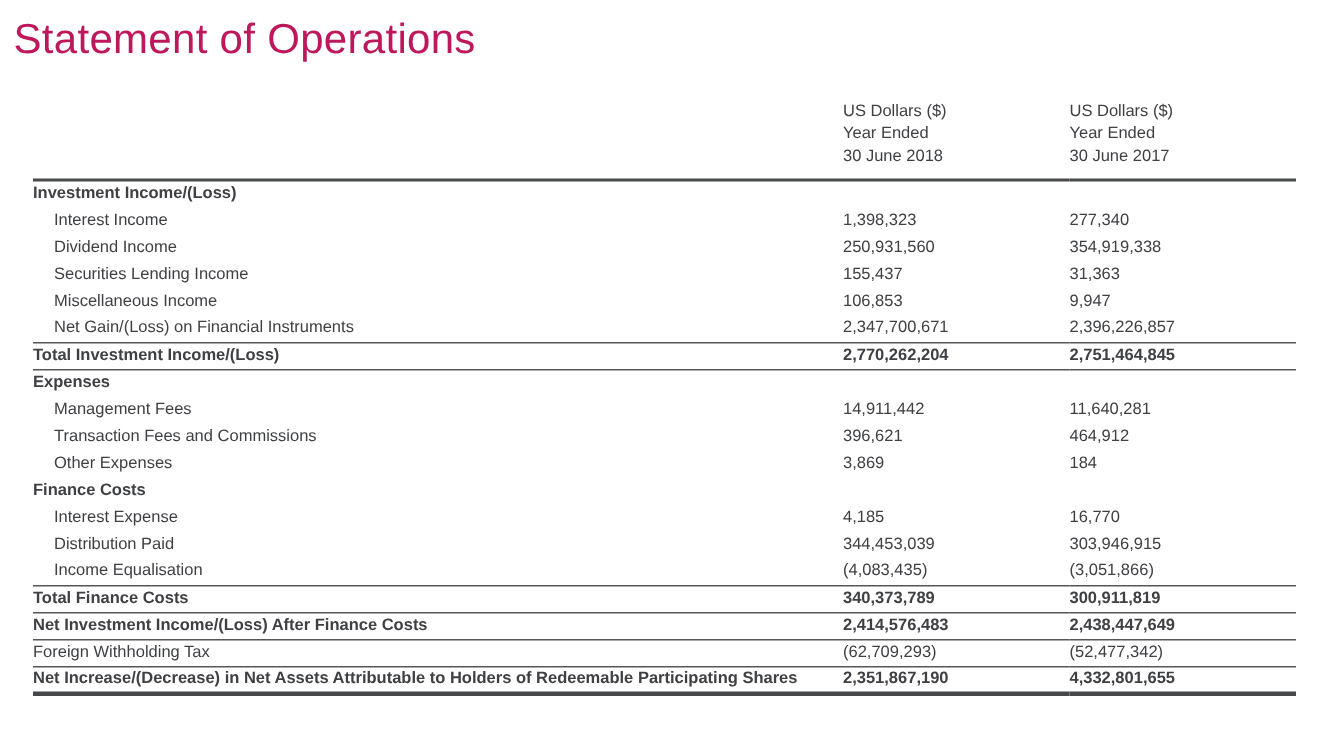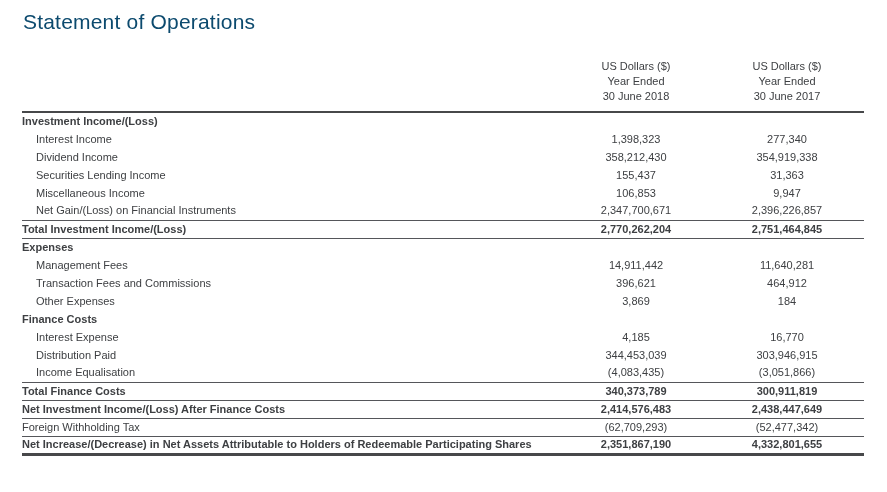--- a/index.html
+++ b/index.html
@@ -11,24 +11,24 @@
     font-family: "Liberation Sans", sans-serif;
     overflow: hidden;
   }
   .page {
     position: relative;
     width: 887px;
     height: 492px;
     background: #ffffff;
   }
   .title {
-    font-size: 21px;
+    font-size: 28px;
     font-weight: 400;
-    color: #0c4a6e;
-    margin: 10px 0 0 23px;
+    color: #be185d;
+    margin: 10px 0 0 9px;
     letter-spacing: 0.2px;
   }
   table.statement {
     border-collapse: collapse;
     table-layout: fixed;
     margin: 25px 0 0 22px;
     width: 842px;
     font-size: 11px;
     color: #3e4043;
   }
@@ -42,21 +42,21 @@
     border-bottom: 2px solid #47484a;
     font-weight: 400;
   }
   tbody tr { height: 18px; }
   tbody td {
     padding: 0;
     vertical-align: middle;
     line-height: 13px;
   }
   td.label { text-align: left; }
-  td.num   { text-align: center; padding-right: 3px; white-space: nowrap; }
+  td.num   { text-align: left; padding-right: 3px; white-space: nowrap; }
   tr.r-item .label { padding-left: 14px; }
   tr.r-section td { font-weight: 700; }
   tr.r-total td {
     font-weight: 700;
     border-top: 1px solid #55565a;
     border-bottom: 1px solid #55565a;
   }
   tr.r-tax td { border-bottom: 1px solid #55565a; }
   tr.r-final td {
     font-weight: 700;
@@ -98,21 +98,21 @@
         <td class="num"></td>
         <td class="num"></td>
       </tr>
       <tr class="r-item">
         <td class="label">Interest Income</td>
         <td class="num">1,398,323</td>
         <td class="num">277,340</td>
       </tr>
       <tr class="r-item">
         <td class="label">Dividend Income</td>
-        <td class="num">358,212,430</td>
+        <td class="num">250,931,560</td>
         <td class="num">354,919,338</td>
       </tr>
       <tr class="r-item">
         <td class="label">Securities Lending Income</td>
         <td class="num">155,437</td>
         <td class="num">31,363</td>
       </tr>
       <tr class="r-item">
         <td class="label">Miscellaneous Income</td>
         <td class="num">106,853</td>

